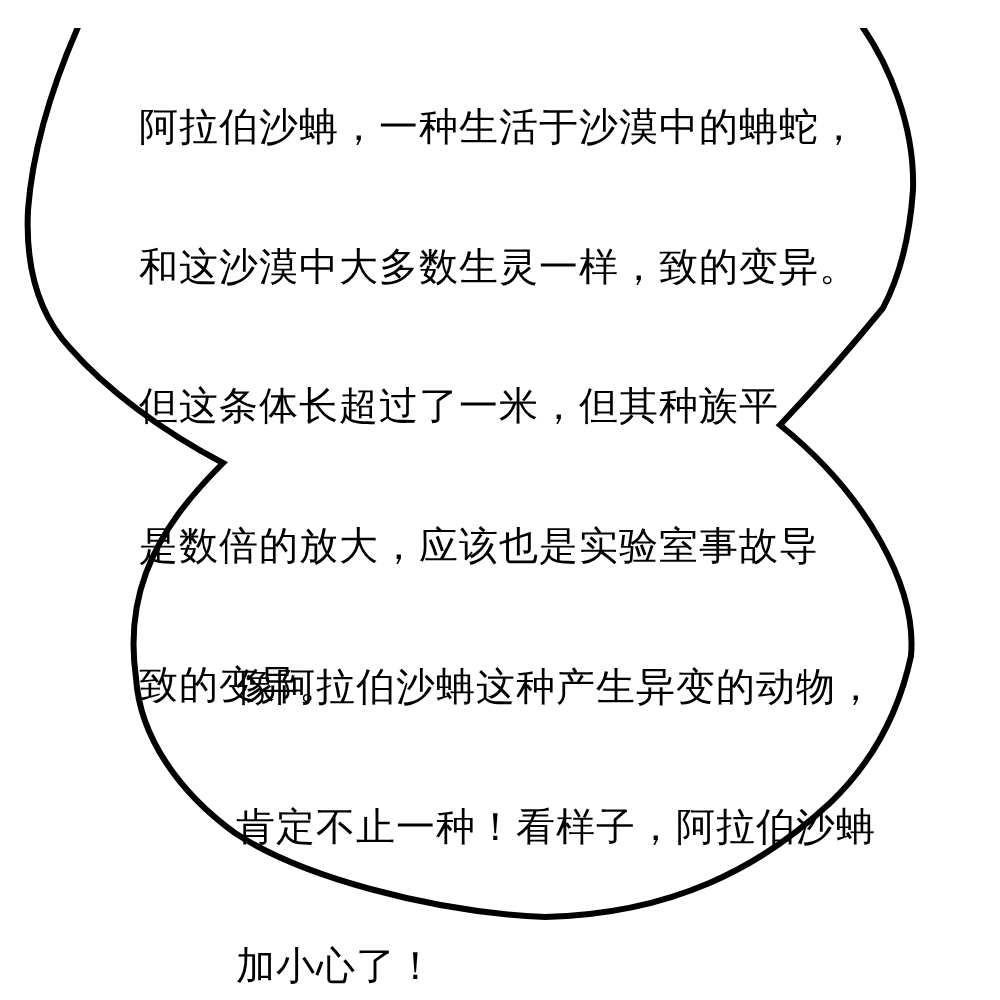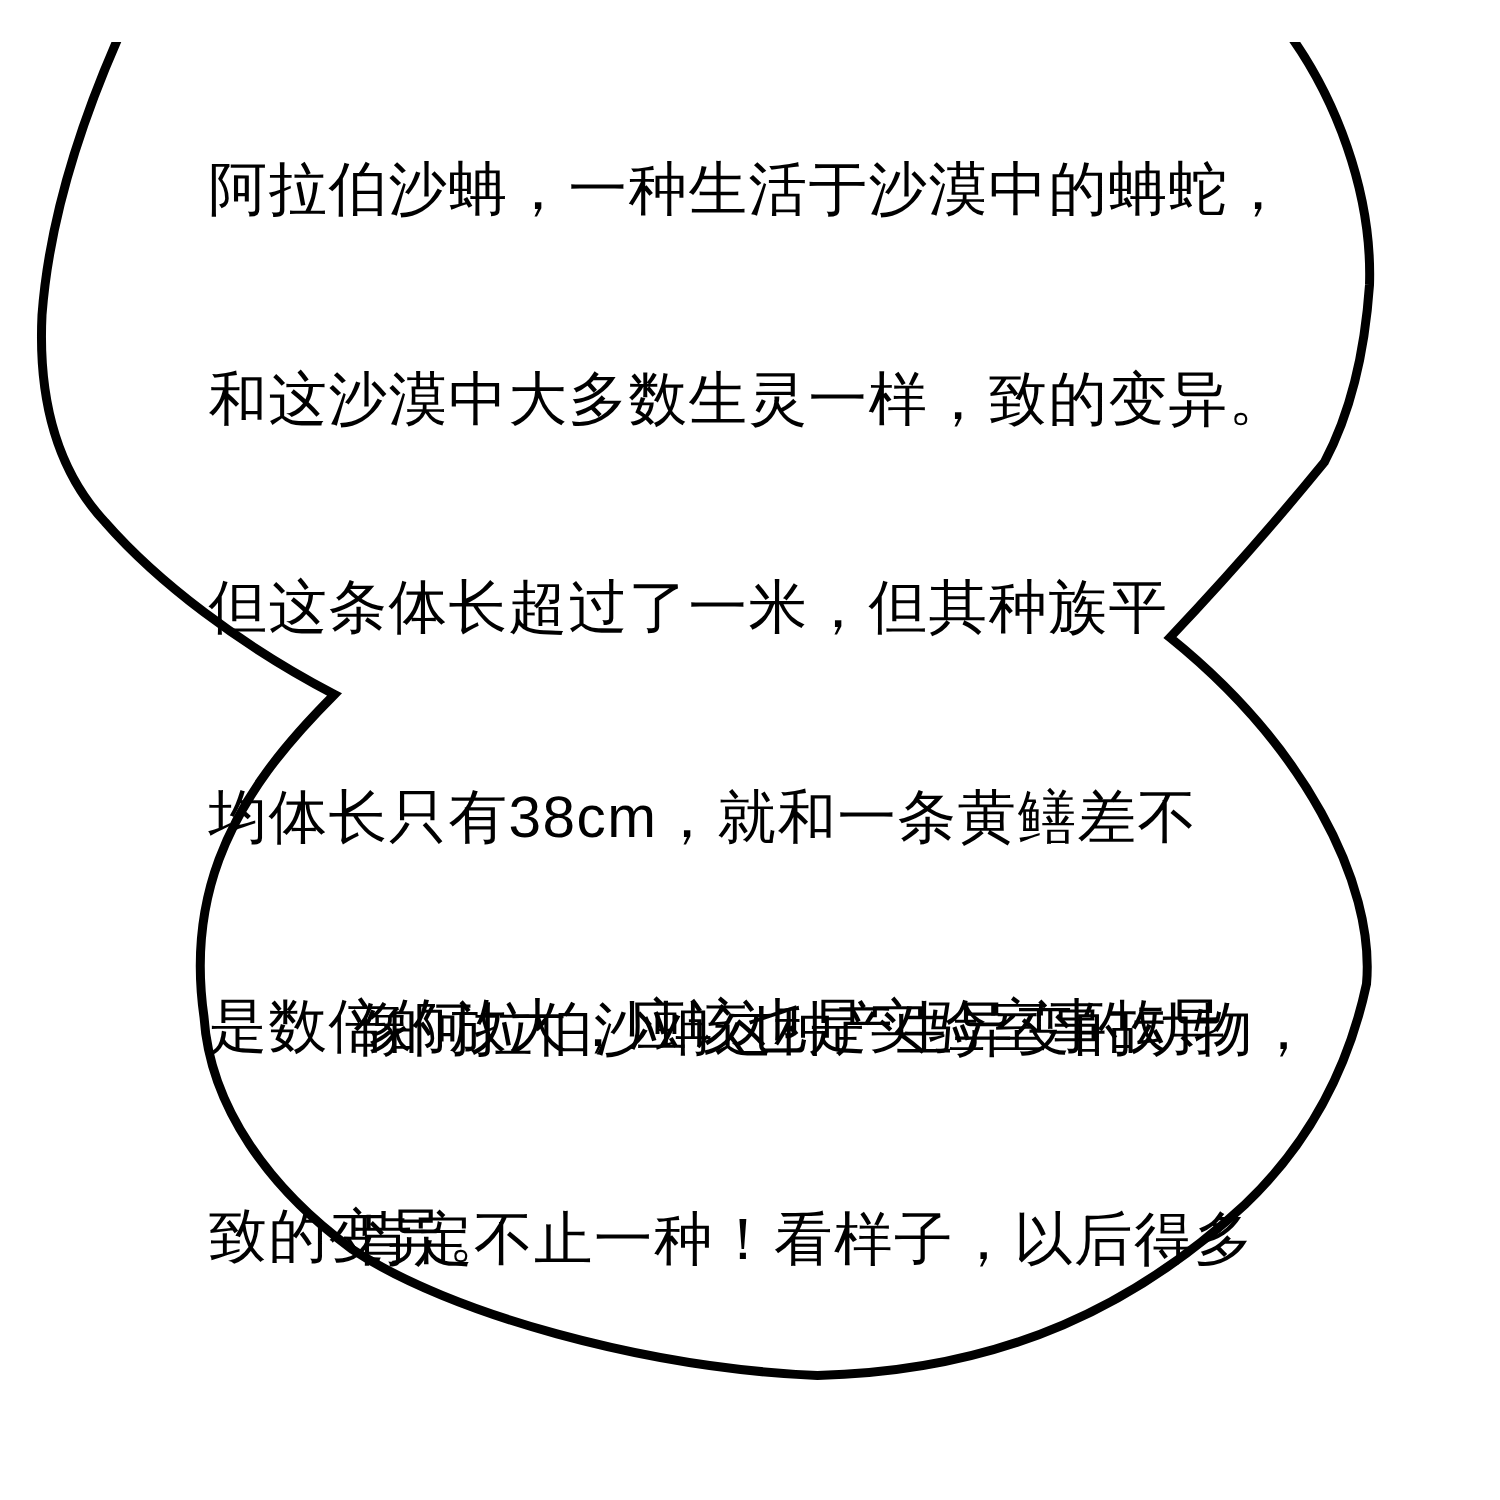--- a/index.html
+++ b/index.html
@@ -65,23 +65,23 @@
              C 815,360 852,318 883,280
              C 901,246 910,205 913,162
              C 915,100 890,35 856,-10
              L 82,-10 Z" fill="#ffffff" stroke="#000000" stroke-width="6"></path>
   </svg>
 
   <div id="bubble1-text" class="bubble-text" style="color: rgb(0, 0, 0);">
     <span class="line">阿拉伯沙蚺，一种生活于沙漠中的蚺蛇，</span>
     <span class="line">和这沙漠中大多数生灵一样，致的变异。</span>
     <span class="line">但这条体长超过了一米，但其种族平</span>
-    <span class="line">均体长只有38cm，就和一条黄鳝差不</span>
     <span class="line">是数倍的放大，应该也是实验室事故导</span>
     <span class="line">致的变异。</span>
   </div>
 
   <div id="bubble2-text" class="bubble-text" style="color: rgb(0, 0, 0);">
     <span class="line">像阿拉伯沙蚺这种产生异变的动物，</span>
-    <span class="line">肯定不止一种！看样子，以后得多</span>
+    <span class="line">肯定不止一种！看样子，阿拉伯沙蚺</span>
+    <span class="line">加小心了！</span>
   </div>
 
 </div>
 
 </body></html>

